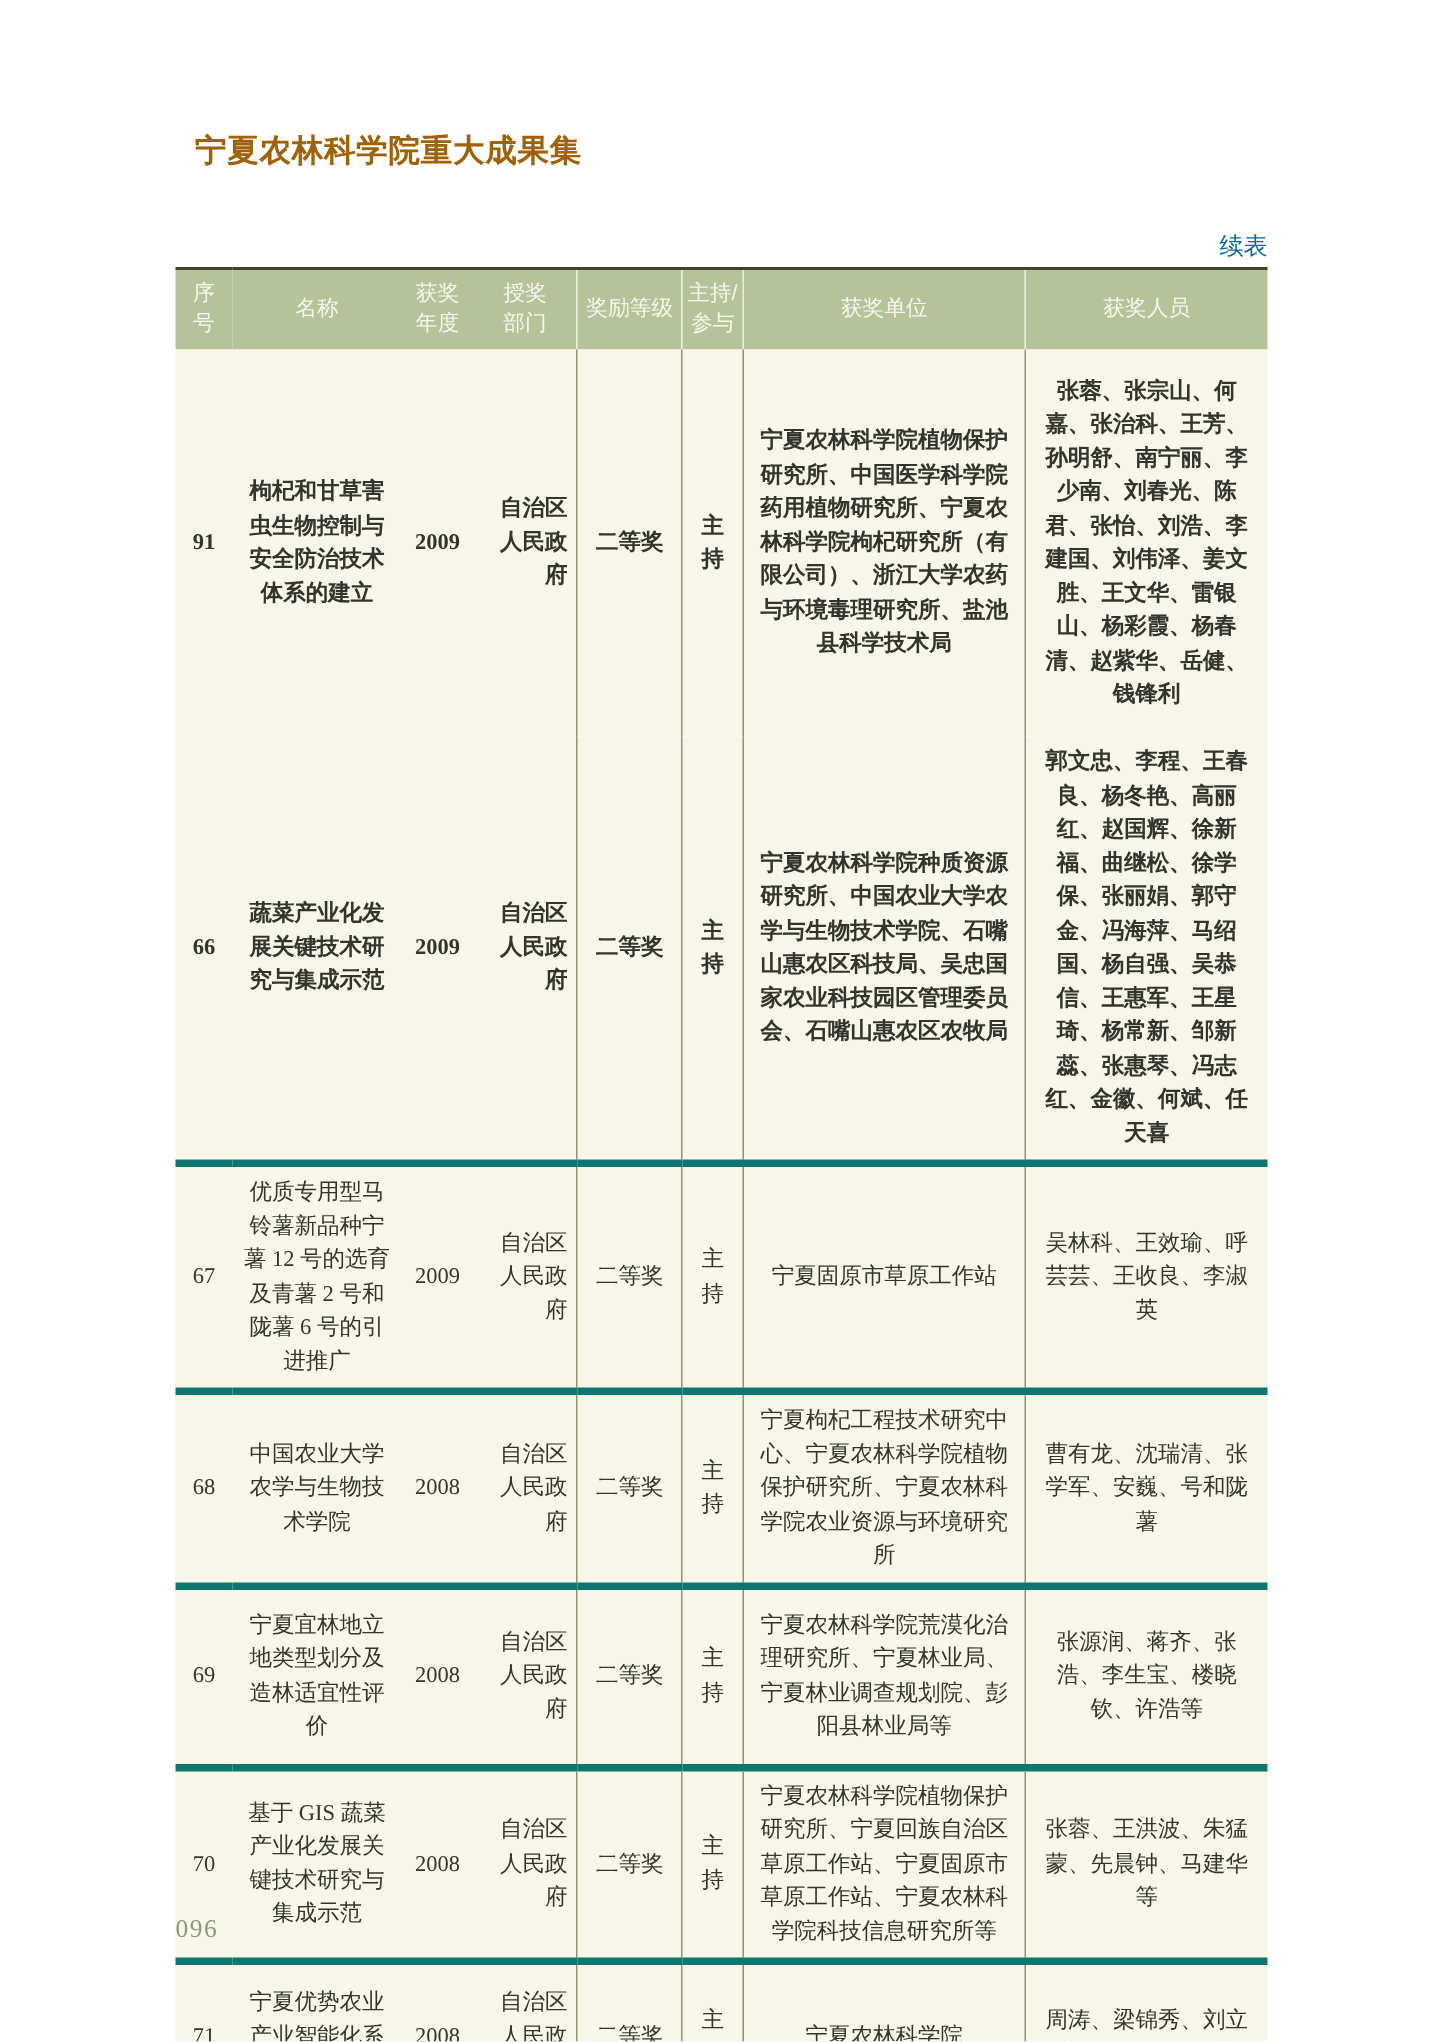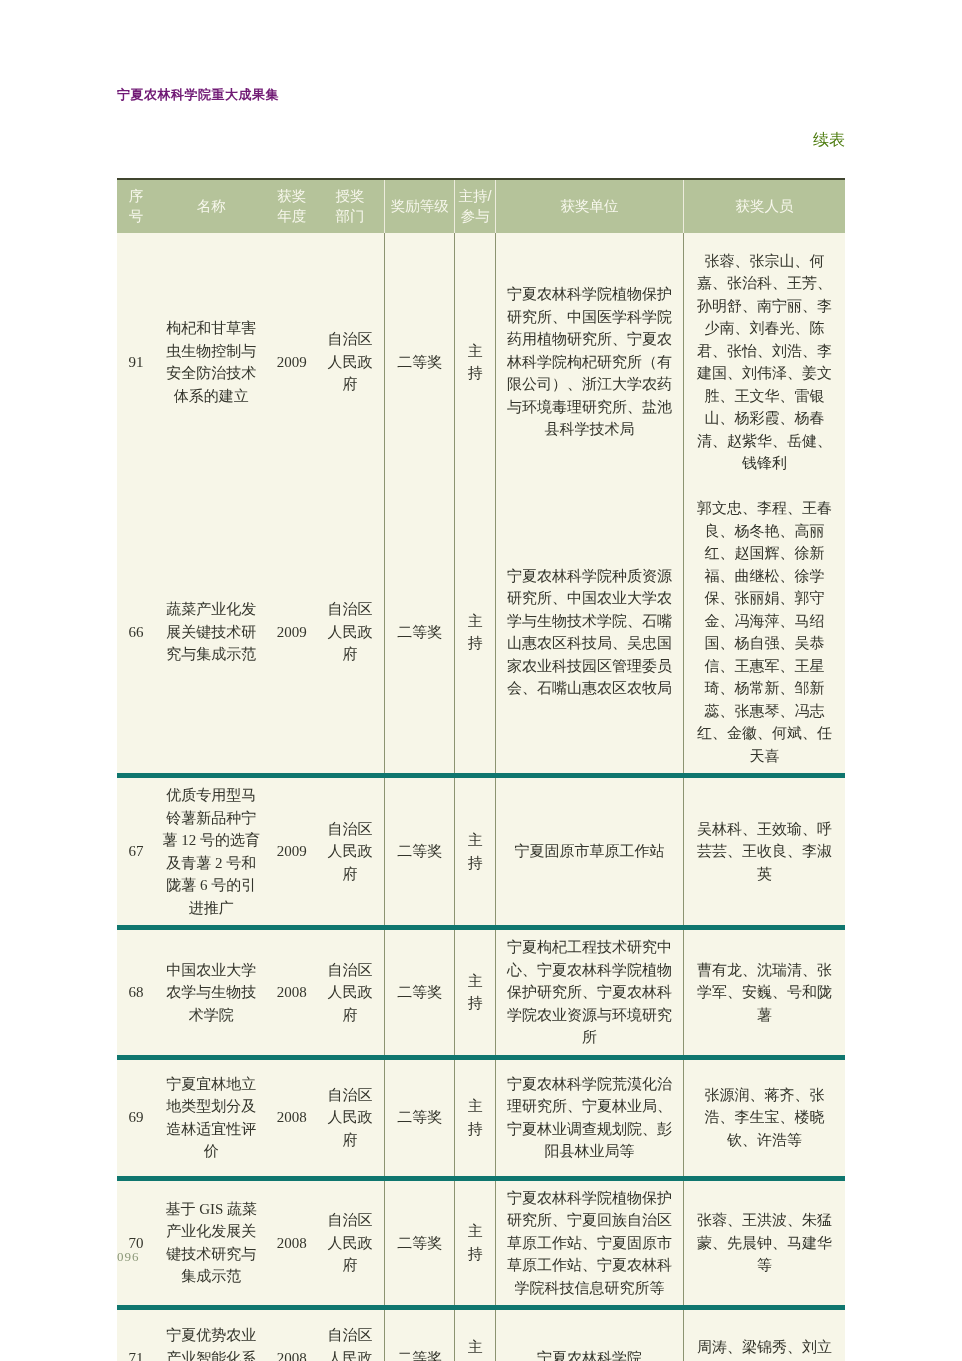--- a/index.html
+++ b/index.html
@@ -1,27 +1,27 @@
 <!DOCTYPE html>
 <html><head>
 <meta charset="utf-8">
 <style>
   html,body { margin:0; padding:0; background:#ffffff; }
   .page {
     position:relative; width:962px; height:1361px; background:#ffffff;
     font-family:"Liberation Serif","DejaVu Serif",serif; overflow:hidden;
   }
   .doc-header {
-    position:absolute; left:117px; top:86px;
+    position:absolute; left:130px; top:86px;
     font-family:"Liberation Sans","DejaVu Sans",sans-serif;
-    font-weight:bold; font-size:13px; color:#701a75; letter-spacing:0.5px;
+    font-weight:bold; font-size:21px; color:#a16207; letter-spacing:0.5px;
   }
   .continued {
-    position:absolute; right:117px; top:130px;
-    font-size:16px; color:#4d7c0f;
+    position:absolute; right:117px; top:154px;
+    font-size:16px; color:#0369a1;
   }
   table.awards {
     position:absolute; left:117px; top:178px; width:728px;
     border-collapse:collapse; table-layout:fixed;
     border-top:2px solid #40452f; border-bottom:2px solid #40452f;
   }
   th {
     background:#b5c39a; color:#f7f7ec;
     font-family:"Liberation Sans","DejaVu Sans",sans-serif;
     font-weight:normal; font-size:14.5px; line-height:1.35;
@@ -31,28 +31,28 @@
   td {
     background:#f7f6e8; color:#33342b;
     font-size:15px; line-height:1.5;
     text-align:center; vertical-align:middle; padding:6px 6px;
   }
   
   th:nth-child(4), th:nth-child(5), th:nth-child(6), th:nth-child(7) { border-right:1px solid #edecdd; }
   td:nth-child(4), td:nth-child(5), td:nth-child(6), td:nth-child(7) { border-right:1px solid #8c9471; }
   
   tbody tr td { border-top:5px solid #0f766e; }
-  tbody tr:first-child td, tbody tr.no-top-border td { border-top:none; }
-  td.pre { white-space:pre-line; }
+  tbody tr:first-child td, tbody tr.no-top-border td { border-top:none;font-weight:bold; }
+  td.pre { white-space:pre-line;text-align:right; }
   tr.h65 td{height:246px} tr.h66 td{height:256px} tr.h67 td{height:120px}
   tr.h68 td{height:112px} tr.h69 td{height:104px} tr.h70 td{height:102px}
   tr.h71 td{height:84px}
   .page-number {
-    position:absolute; left:117px; top:1249px;
-    font-size:13px; color:#8b9879; letter-spacing:1px;
+    position:absolute; left:117px; top:1276px;
+    font-size:17px; color:#8b9879; letter-spacing:1px;
   }
 </style>
 </head>
 <body>
 
 <div class="page">
 
   <div class="doc-header">宁夏农林科学院重大成果集</div>
 
   <div class="continued">续表</div>

